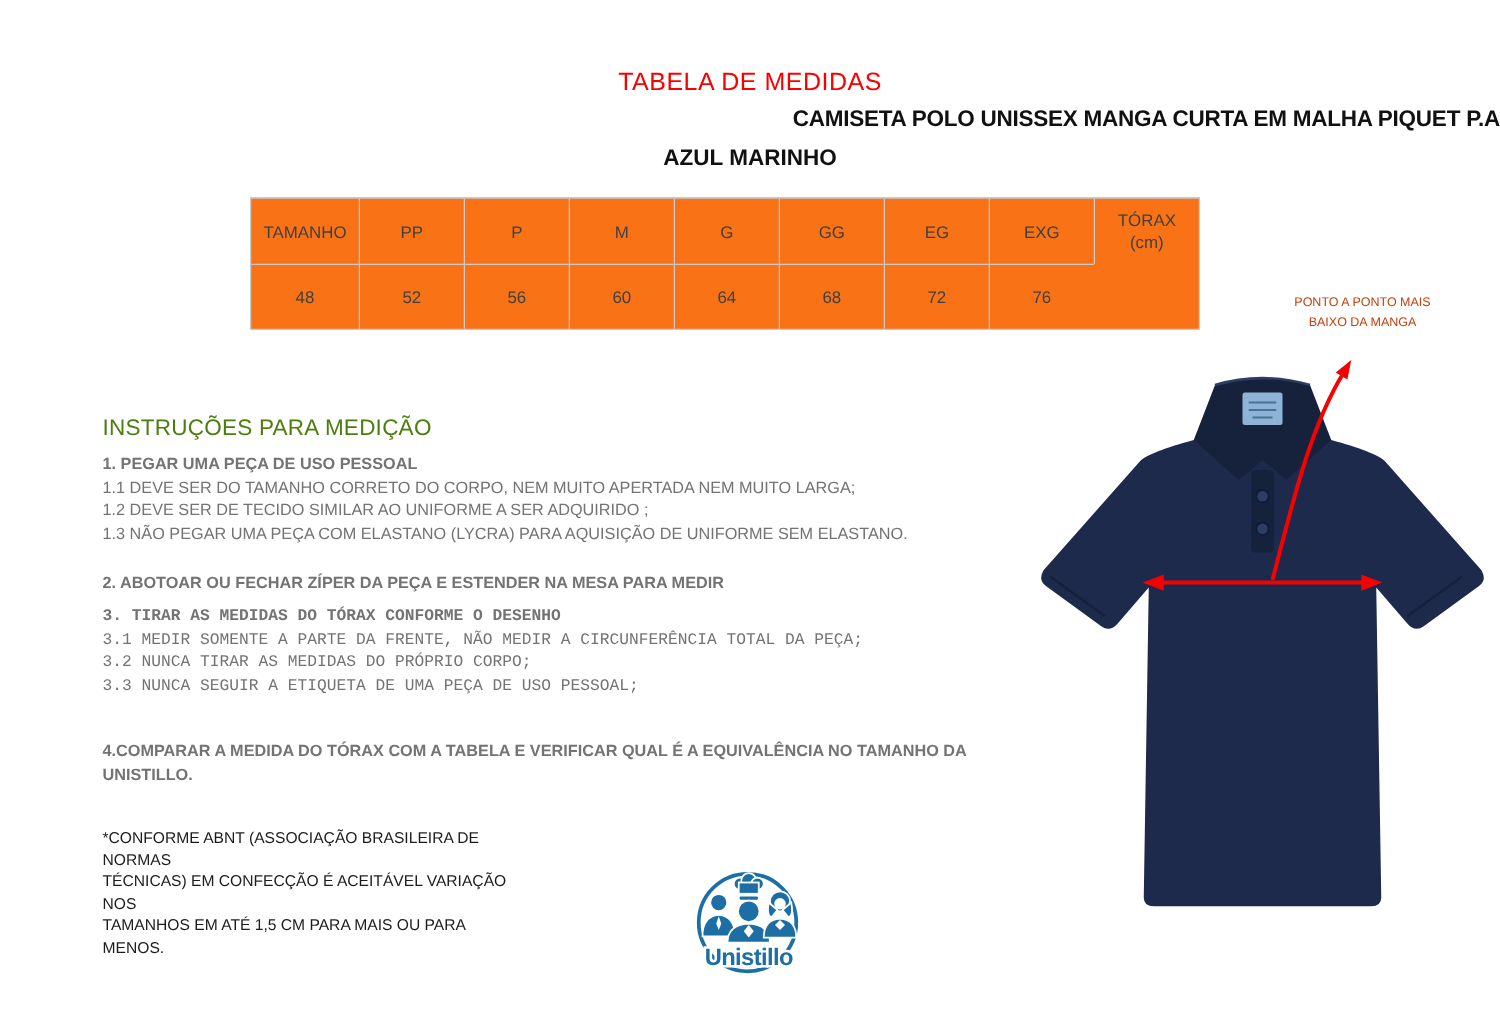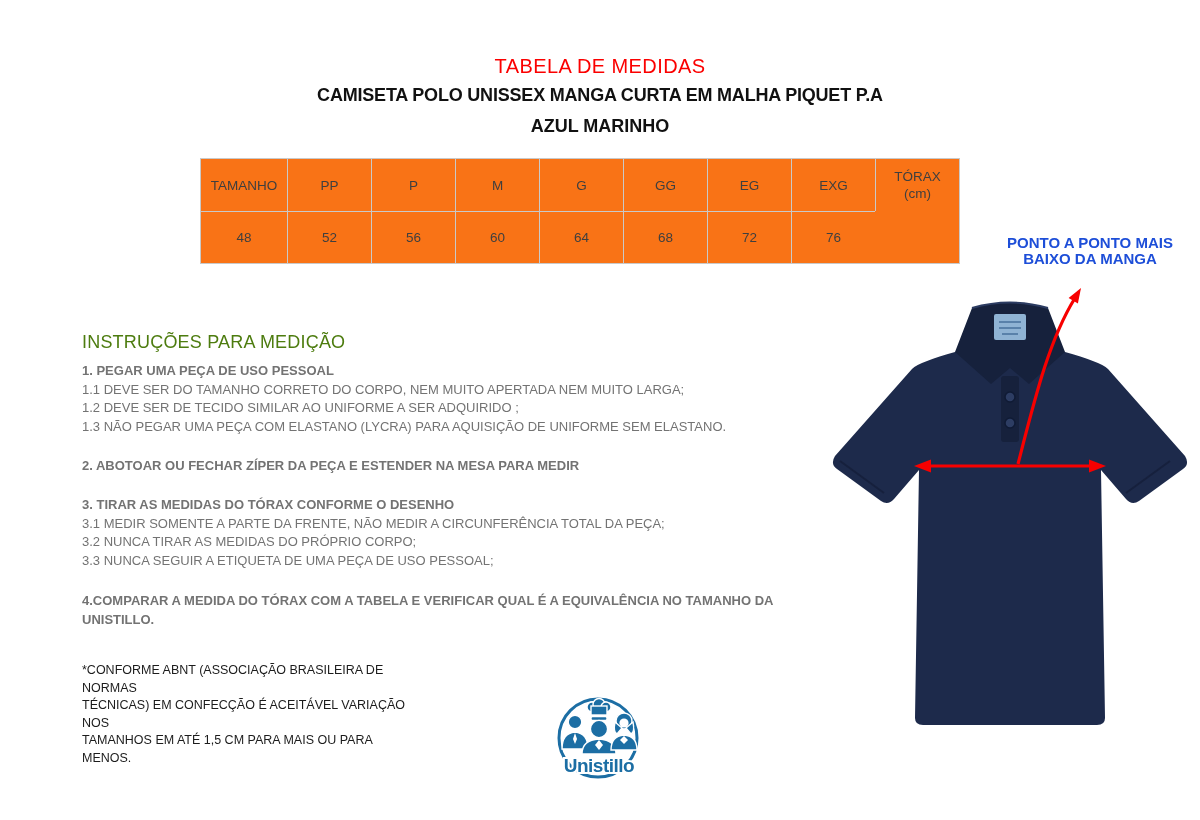--- a/index.html
+++ b/index.html
@@ -4,39 +4,39 @@
 <style>
   * { margin:0; padding:0; box-sizing:border-box; }
   html,body { background:#ffffff; }
   body { font-family:"Liberation Sans", sans-serif; color:#1c1c1c; }
   .page { position:relative; width:1200px; height:820px; background:#fff; overflow:hidden; }
   .abs { position:absolute; }
 
   
   .doc-title { top:55px; left:0; width:1200px; text-align:center;
                font-size:20px; font-weight:500; letter-spacing:.4px; color:#fb0000; }
-  .doc-sub1  { top:85px; left:0; width:1200px; text-align:center;
+  .doc-sub1  { top:85px; left:0; width:1200px; text-align:right;
                font-size:18px; font-weight:700; letter-spacing:-0.2px; color:#111; }
   .doc-sub2  { top:116px; left:0; width:1200px; text-align:center;
                font-size:18px; font-weight:700; color:#111; }
 
   
   .size-table { left:200px; top:158px; display:grid;
                 grid-template-columns:86px repeat(8,84px);
                 grid-auto-rows:52px;
                 border:1px solid #c9c9c9; background:#f97316;
                 font-size:13.5px; color:#3f3f3f; }
   .size-table .cell { display:flex; flex-direction:column; align-items:center; justify-content:center;
                       border-left:1px solid #c9c9c9; border-top:1px solid #c9c9c9; line-height:17px; }
   .size-table .cell:nth-child(-n+9) { border-top:none; }
   .size-table .cell:nth-child(9n+1) { border-left:none; }
 
   
   .fig-note { left:1005px; top:235px; width:170px; text-align:center;
-              font-size:15px; line-height:16px; color:#1d4ed8;font-weight:bold; }
+              font-size:10px; line-height:16px; color:#c2410c; }
 
   
   .inst-heading { left:82px; top:332px; font-size:18px; font-weight:400; color:#4d7c0f; letter-spacing:.2px; }
   .step { left:82px; width:700px; font-size:13px; line-height:18.5px; color:#737373; }
   .step .t { font-weight:700; }
   .footnote { left:82px; top:662px; width:330px; font-size:12.5px; line-height:17.5px; color:#1c1c1c; }
 
   svg { display:block; }
 </style>
 </head>
@@ -116,21 +116,21 @@
     <div class="t">1. PEGAR UMA PEÇA DE USO PESSOAL</div>
     <div>1.1 DEVE SER DO TAMANHO CORRETO DO CORPO, NEM MUITO APERTADA NEM MUITO LARGA;</div>
     <div>1.2 DEVE SER DE TECIDO SIMILAR AO UNIFORME A SER ADQUIRIDO ;</div>
     <div>1.3 NÃO PEGAR UMA PEÇA COM ELASTANO (LYCRA) PARA AQUISIÇÃO DE UNIFORME SEM ELASTANO.</div>
   </div>
 
   <div class="abs step" style="top:457px;">
     <div class="t">2. ABOTOAR OU FECHAR ZÍPER DA PEÇA E ESTENDER NA MESA PARA MEDIR</div>
   </div>
 
-  <div class="abs step" style="top:496px;">
+  <div class="abs step" style="top:484px;font-family:Liberation Mono, monospace;">
     <div class="t">3. TIRAR AS MEDIDAS DO TÓRAX CONFORME O DESENHO</div>
     <div>3.1 MEDIR SOMENTE A PARTE DA FRENTE, NÃO MEDIR A CIRCUNFERÊNCIA TOTAL DA PEÇA;</div>
     <div>3.2 NUNCA TIRAR AS MEDIDAS DO PRÓPRIO CORPO;</div>
     <div>3.3 NUNCA SEGUIR A ETIQUETA DE UMA PEÇA DE USO PESSOAL;</div>
   </div>
 
   <div class="abs step" style="top:592px; width:760px;">
     <div class="t">4.COMPARAR A MEDIDA DO TÓRAX COM A TABELA E VERIFICAR QUAL É A EQUIVALÊNCIA NO TAMANHO DA UNISTILLO.</div>
   </div>
 

